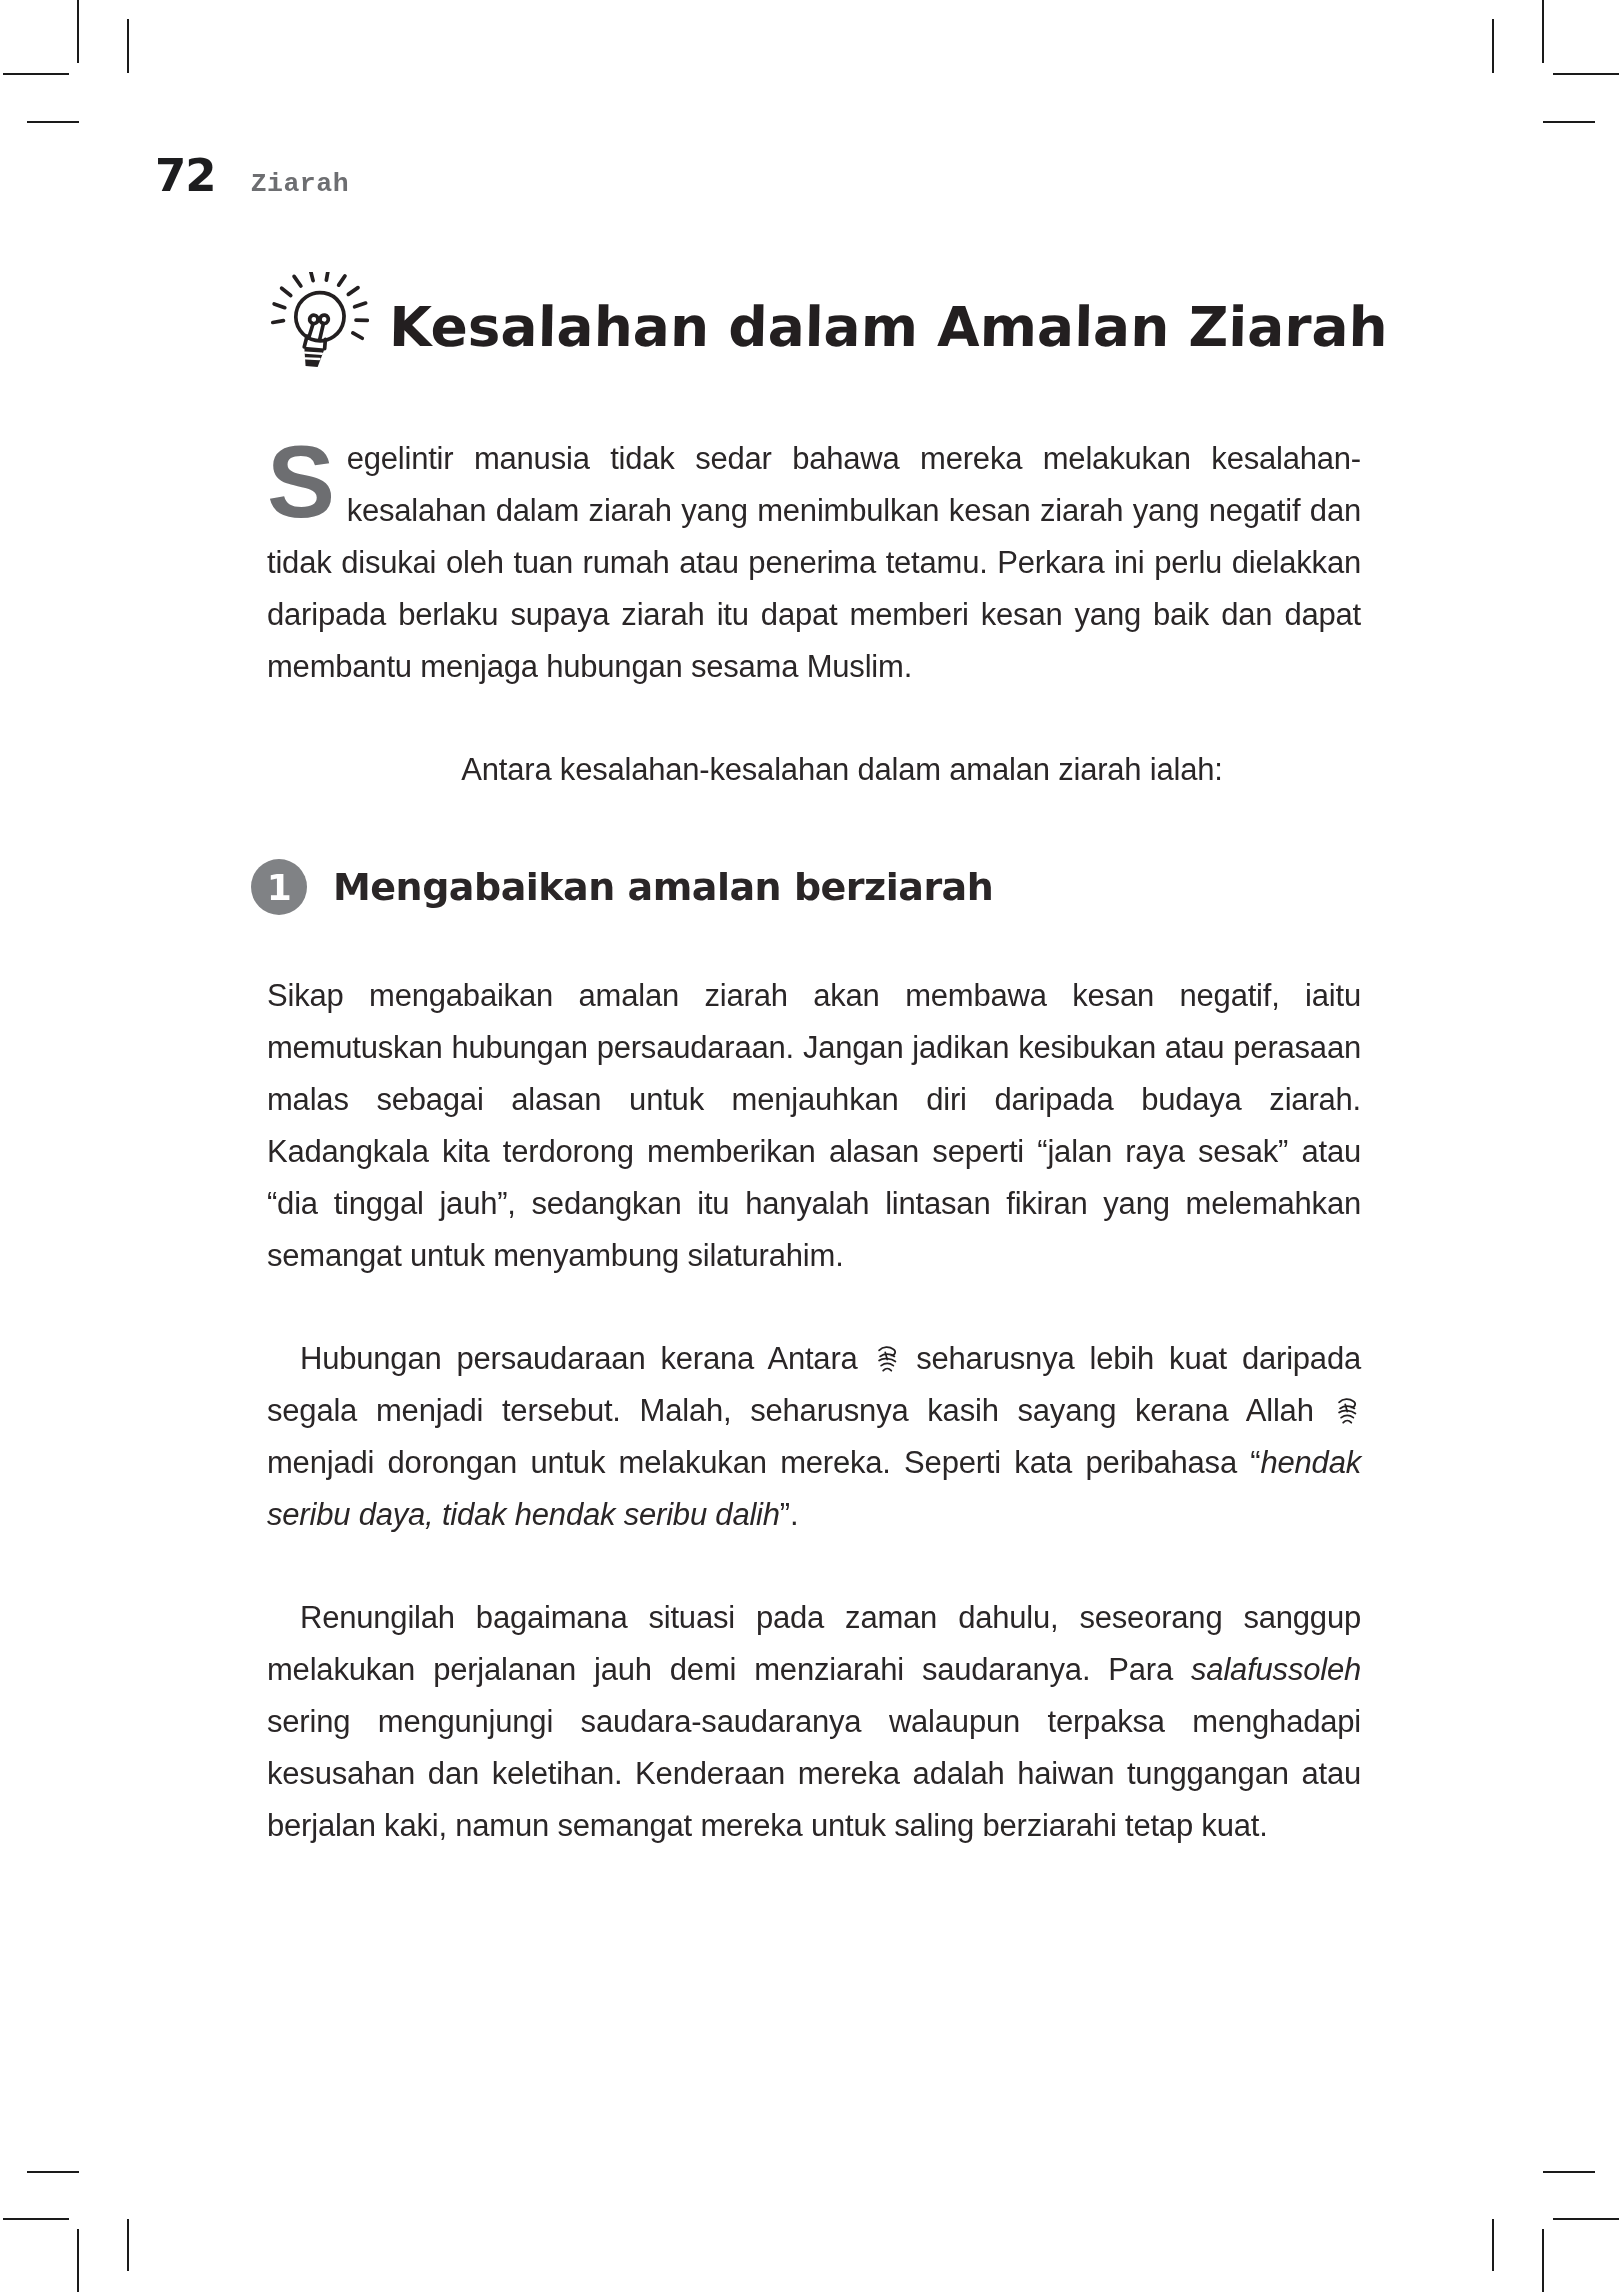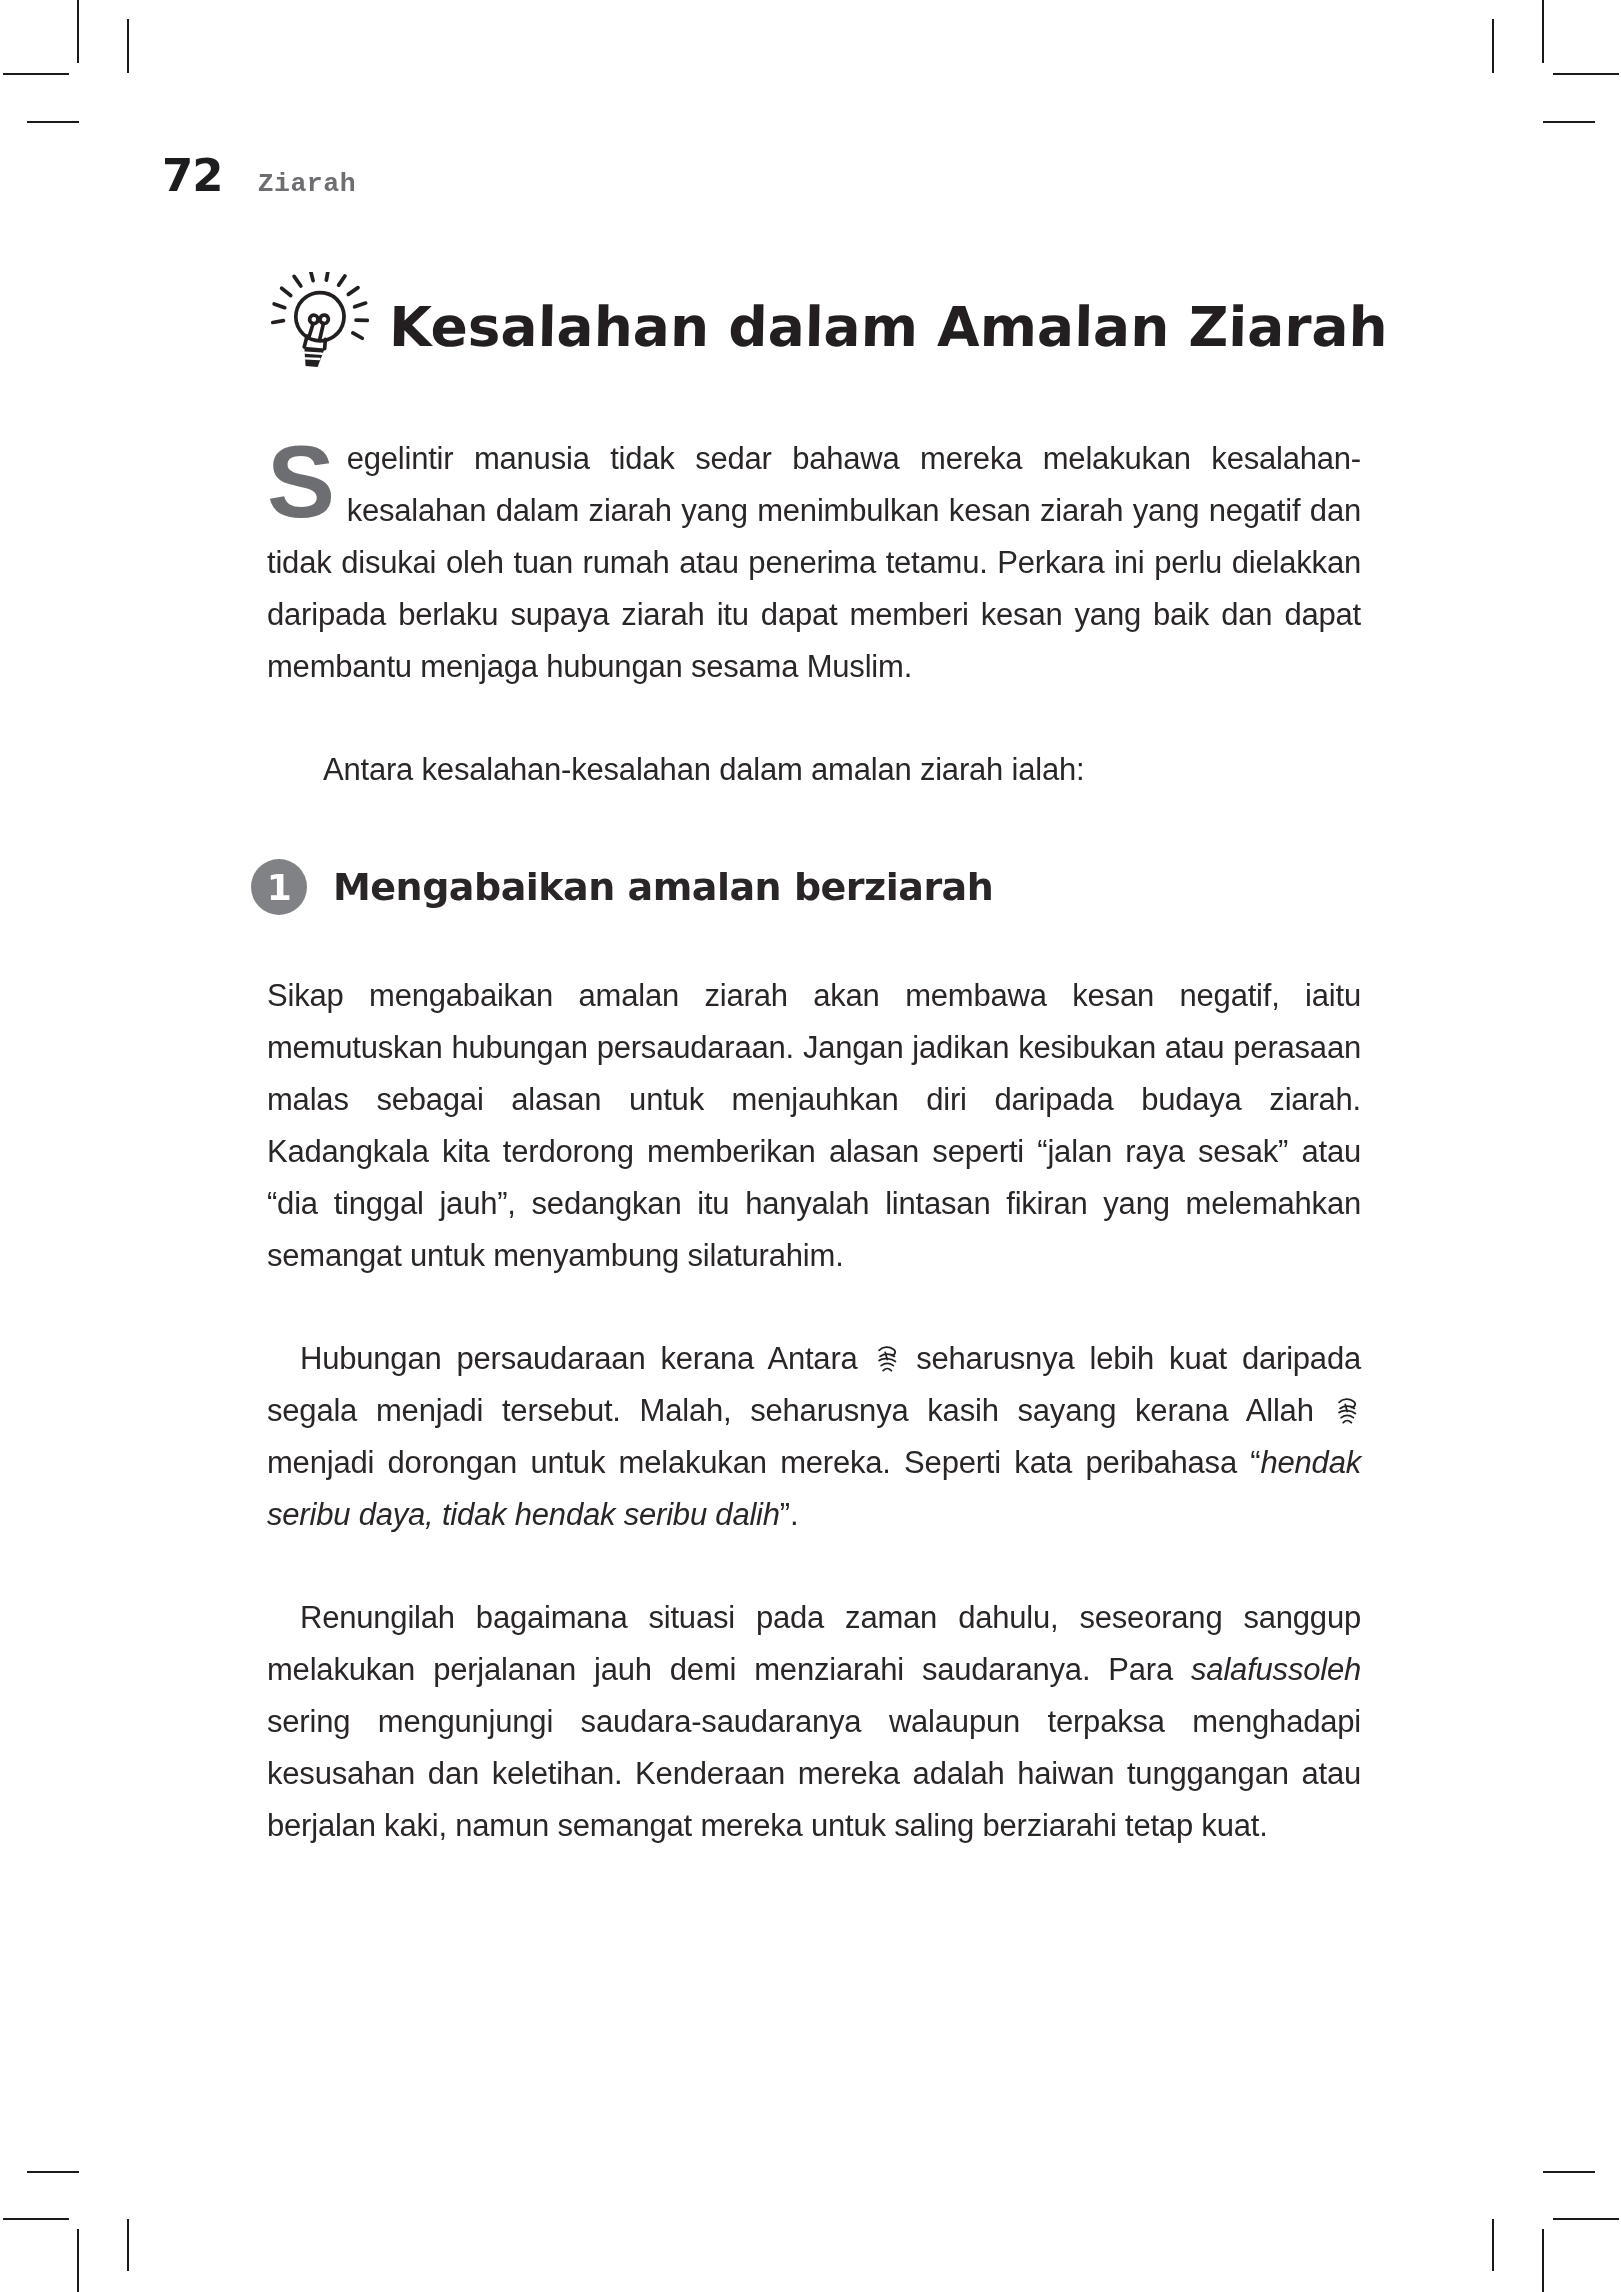--- a/index.html
+++ b/index.html
@@ -10,21 +10,21 @@
     font-family:"Liberation Sans", sans-serif;
     color:#231f20;
     overflow:hidden;
   }
   
   .cm{position:absolute;background:#1a1a1a;}
   .cm.v{width:2px;}
   .cm.h{height:2px;}
   
   .running-header{
-    position:absolute;top:149px;left:162px;
+    position:absolute;top:149px;left:155px;
     display:flex;align-items:baseline;gap:35px;
   }
   .page-number{
     font-family:"DejaVu Sans", sans-serif;
     font-size:45px;font-weight:800;color:#1d1d1f;letter-spacing:-1px;
   }
   .running-head{
     font-size:26.5px;font-weight:700;color:#6d6e71;letter-spacing:0.5px;font-family:Liberation Mono, monospace;
   }
   
@@ -50,21 +50,21 @@
   .justify{text-align:justify;}
   .indent{text-indent:33px;}
   .dropcap{
     float:left;
     font-size:102px;line-height:86px;
     padding:5.9px 11.8px 0 0;
     font-weight:700;color:#6d6e71;
     font-family:"Liberation Sans", sans-serif;
   }
   .lead-in{
-    text-indent:56px;margin-bottom:57px;text-align:left;
+    text-indent:56px;margin-bottom:57px;text-align:center;
   }
   .section-heading{
     display:flex;align-items:center;gap:13.7px;margin:0 0 49px -15.7px;
   }
   .num-badge{
     flex:0 0 auto;
     width:56px;height:56px;border-radius:50%;
     background:#808285;color:#ffffff;
     display:inline-flex;align-items:center;justify-content:center;
     font-size:36px;font-weight:800;

